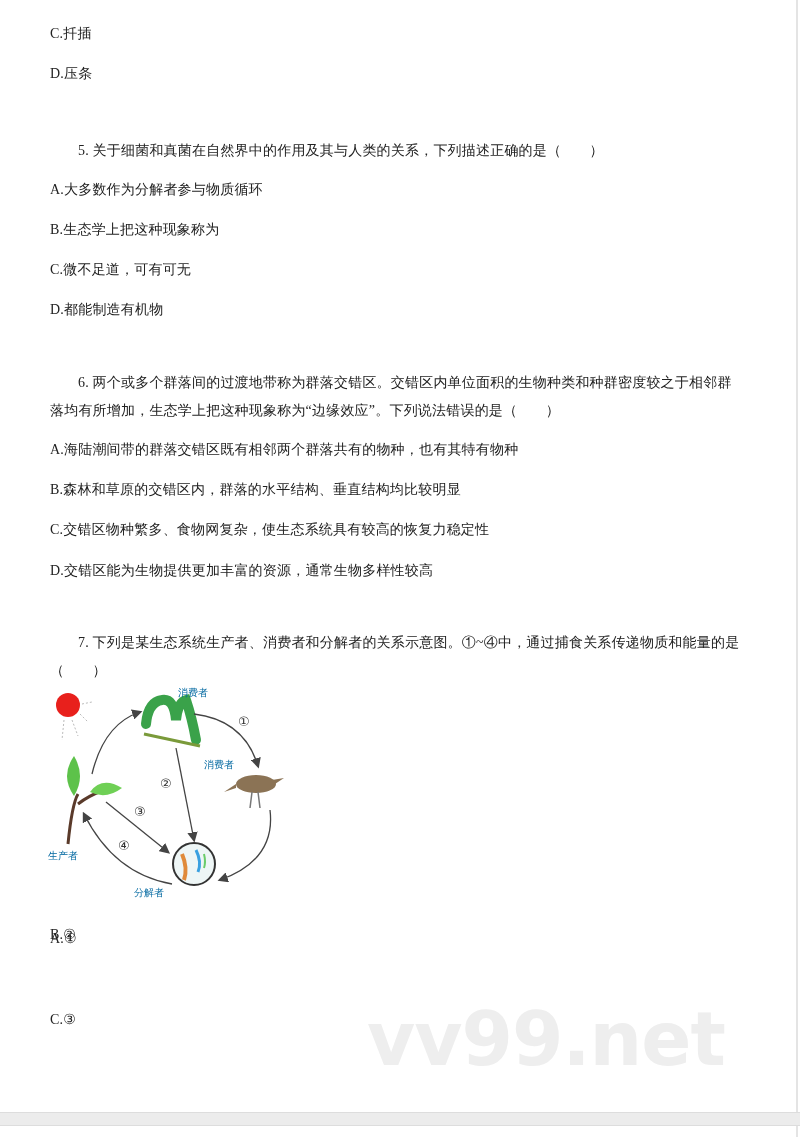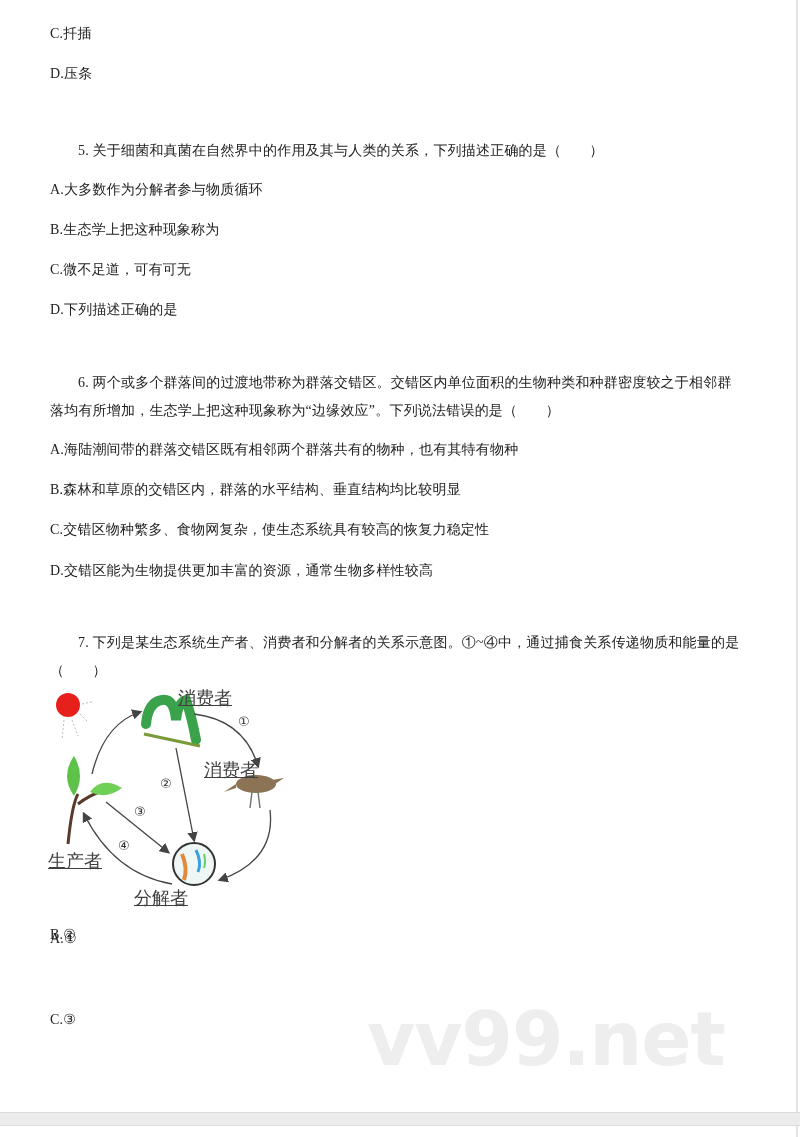--- a/index.html
+++ b/index.html
@@ -18,40 +18,40 @@
     background: #ececec; border-top: 1px solid #dddddd; border-bottom: 1px solid #dddddd;
   }
   .page2 {
     position: absolute; left: 0; top: 1126px; width: 796px; height: 11px;
     background: #ffffff; border-right: 2px solid #e4e4e4;
   }
   .t { position: absolute; font-size: 14px; line-height: 20px; white-space: nowrap; letter-spacing: 0.2px; font-family: Liberation Serif, serif; }
   .q { left: 34px; margin-left: 44px; }
   .opt { left: 50px; }
   .diagram { position: absolute; left: 44px; top: 684px; width: 250px; height: 230px; }
-  .dlabel { position: absolute; font-size: 18px; color: #404040; white-space: nowrap; text-decoration: underline; }
+  .dlabel { position: absolute; font-size: 10px; color: #0369a1; white-space: nowrap; }
   .circnum { position: absolute; font-size: 13px; color: #333; }
   .watermark {
     position: absolute; left: 367px; top: 996px; font-size: 74px; font-weight: bold;
     color: #eeeeee; letter-spacing: -1px; font-family: "DejaVu Sans", sans-serif;
   }
 </style>
 </head>
 <body>
 
 <div class="page">
 
   <div class="t opt" style="top:24px">C.扦插</div>
   <div class="t opt" style="top:64px">D.压条</div>
 
   <div class="t q" style="top:141px">5. 关于细菌和真菌在自然界中的作用及其与人类的关系，下列描述正确的是（　　）</div>
   <div class="t opt" style="top:180px">A.大多数作为分解者参与物质循环</div>
   <div class="t opt" style="top:220px">B.生态学上把这种现象称为</div>
   <div class="t opt" style="top:260px">C.微不足道，可有可无</div>
-  <div class="t opt" style="top:300px">D.下列描述正确的是</div>
+  <div class="t opt" style="top:300px">D.都能制造有机物</div>
 
   <div class="t q" style="top:373px">6. 两个或多个群落间的过渡地带称为群落交错区。交错区内单位面积的生物种类和种群密度较之于相邻群</div>
   <div class="t" style="left:50px; top:401px">落均有所增加，生态学上把这种现象称为“边缘效应”。下列说法错误的是（　　）</div>
   <div class="t opt" style="top:480px">B.森林和草原的交错区内，群落的水平结构、垂直结构均比较明显</div>
   <div class="t opt" style="top:440px">A.海陆潮间带的群落交错区既有相邻两个群落共有的物种，也有其特有物种</div>
   <div class="t opt" style="top:520px">C.交错区物种繁多、食物网复杂，使生态系统具有较高的恢复力稳定性</div>
   <div class="t opt" style="top:561px">D.交错区能为生物提供更加丰富的资源，通常生物多样性较高</div>
 
   <div class="t q" style="top:633px">7. 下列是某生态系统生产者、消费者和分解者的关系示意图。①~④中，通过捕食关系传递物质和能量的是</div>
   <div class="t" style="left:50px; top:661px">（　　）</div>

